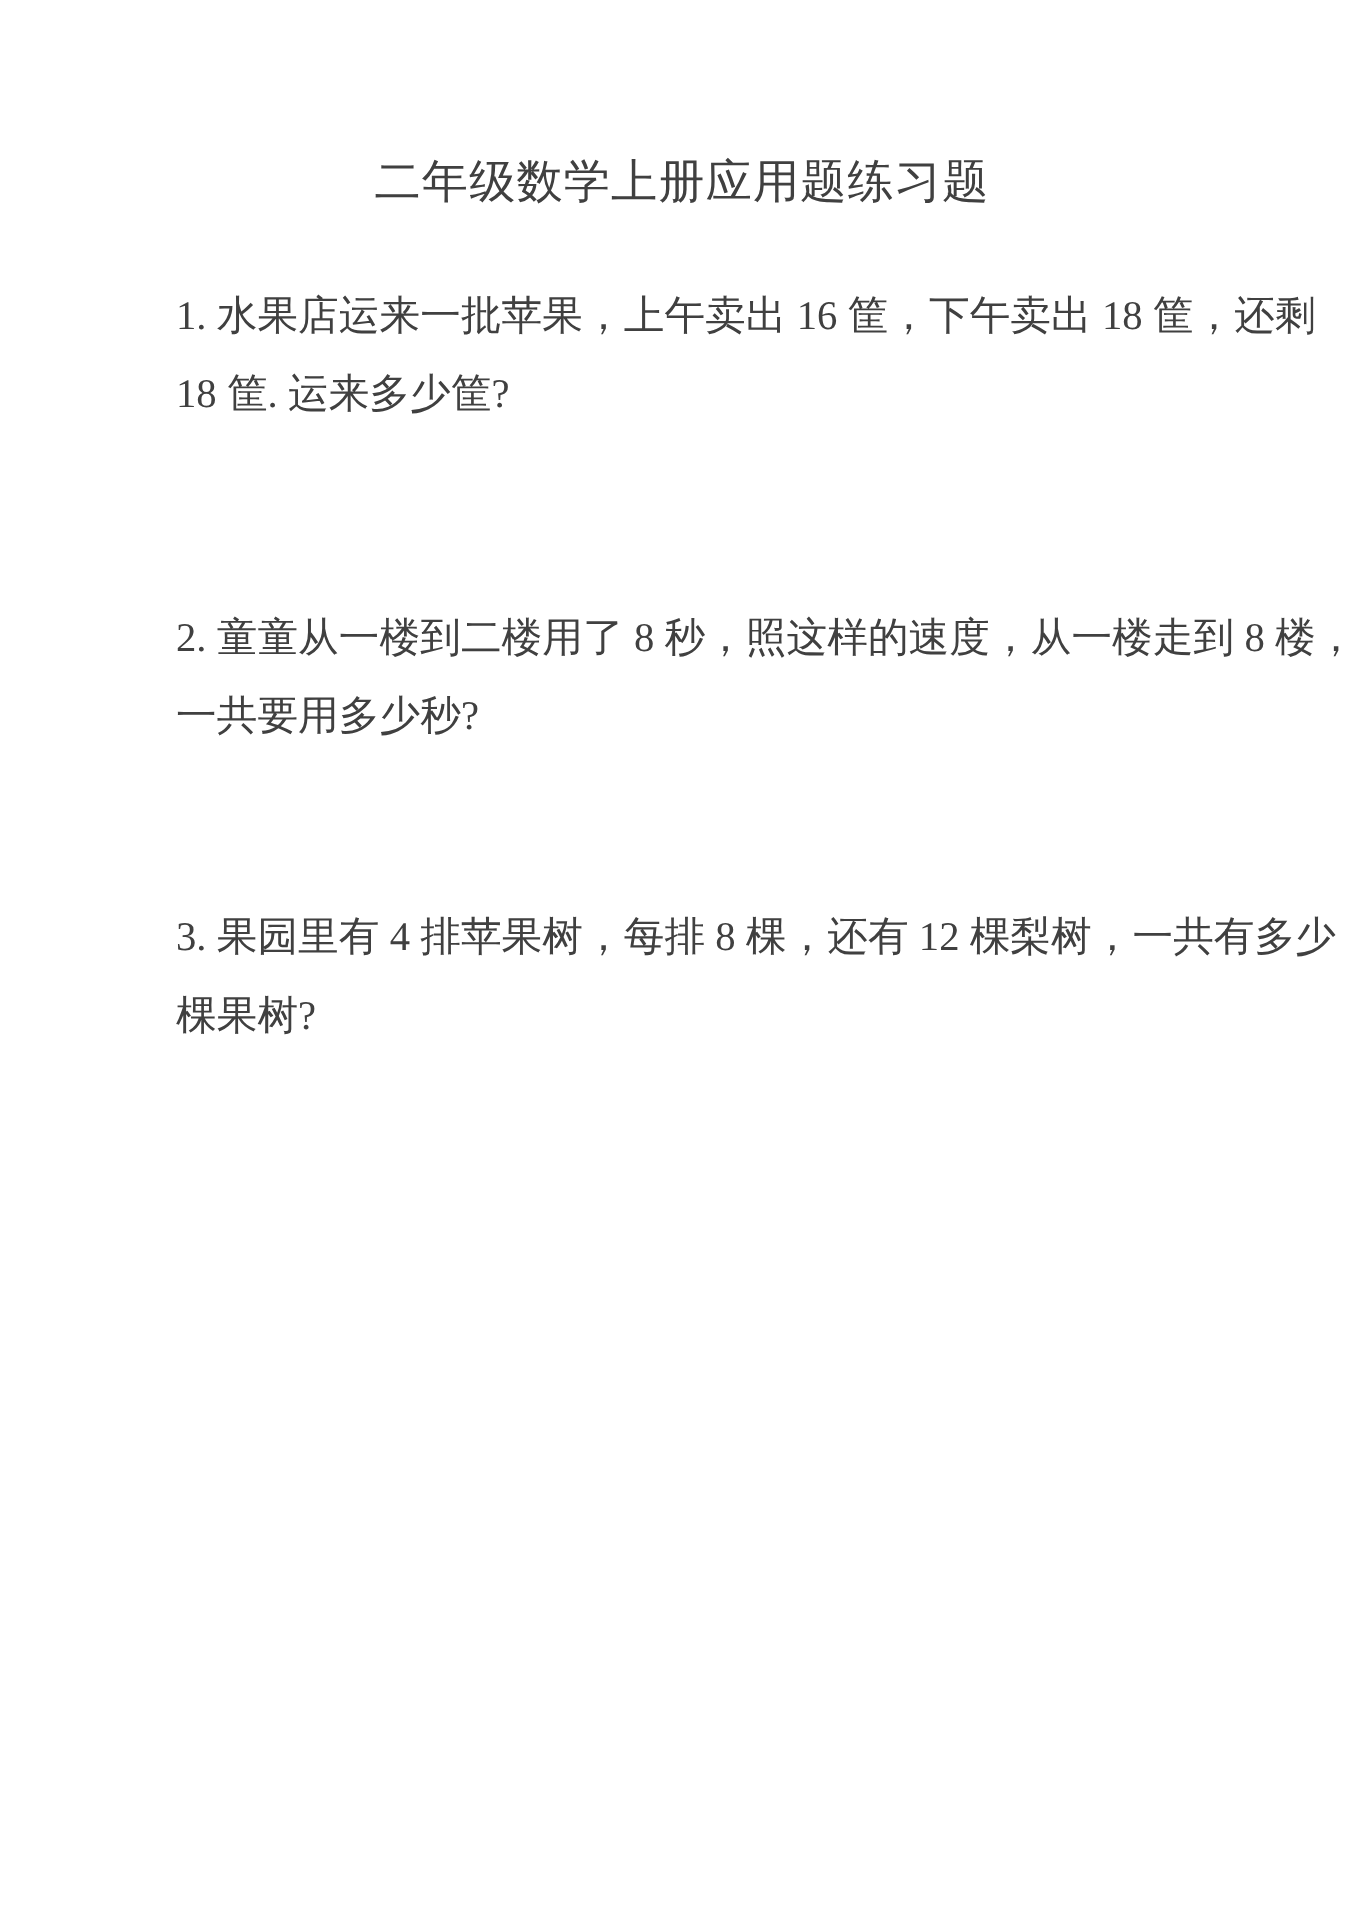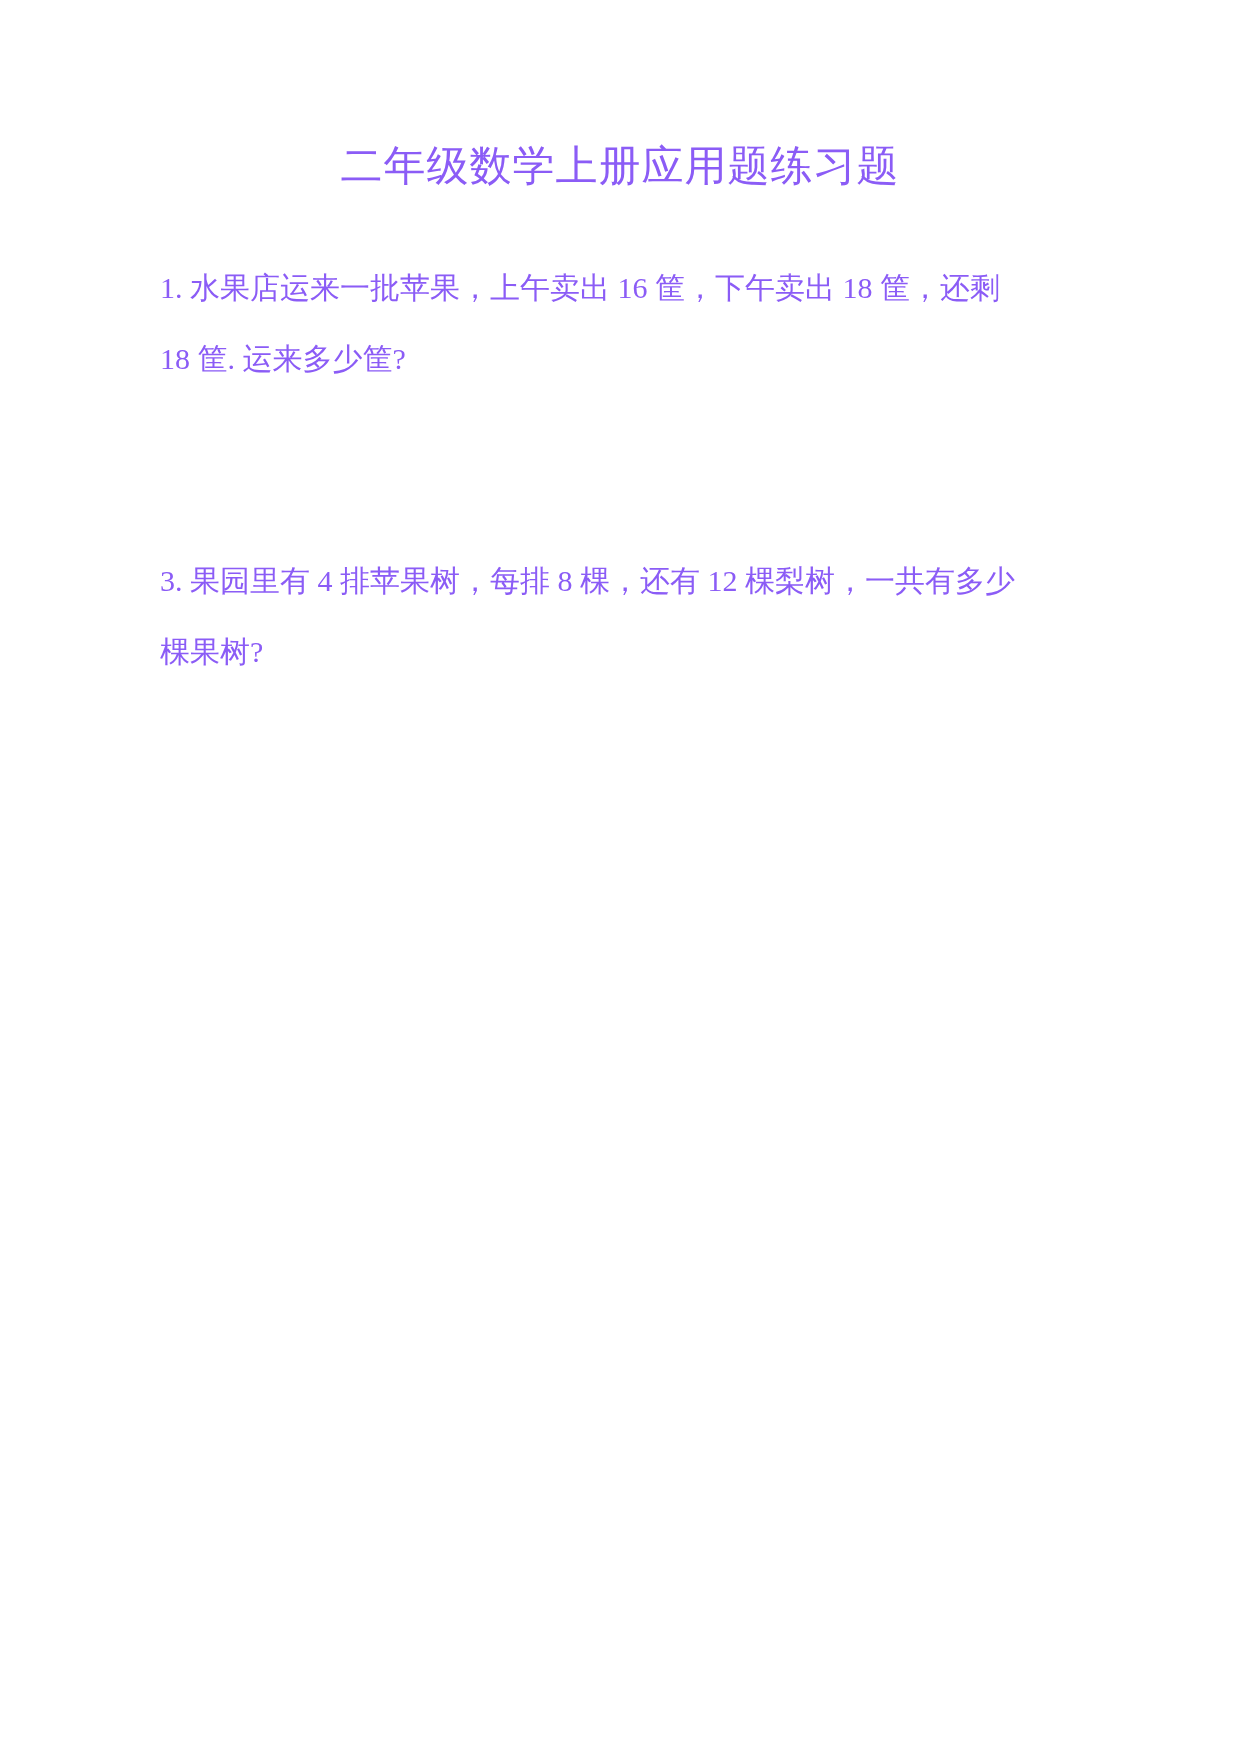--- a/index.html
+++ b/index.html
@@ -6,41 +6,41 @@
     margin: 0;
     padding: 0;
     background: #e8e8e8;
   }
   .page {
     position: relative;
     width: 1241px;
     height: 1754px;
     margin: 0 auto;
     background: #ffffff;
-    color: #8b5cf6;
+    color: #404040;
     font-family: "Liberation Serif", "DejaVu Serif", serif;
     overflow: hidden;
     box-sizing: border-box;
   }
   .title {
     margin: 0;
     padding: 135px 161px 0 160px;
     font-size: 42px;
     line-height: 62px;
     font-weight: normal;
     text-align: center;
     letter-spacing: 1px;
     white-space: nowrap;
   }
   .problems {
     padding: 0 161px 0 160px;
   }
   .problem {
     margin: 0 0 130px 0;
-    font-size: 30px;
+    font-size: 37px;
     line-height: 71px;
     text-align: justify;
   }
   .problem:first-of-type {
     margin-top: 55px;
     margin-bottom: 151px;
   }
   .line {
     display: block;
     white-space: nowrap;
@@ -52,20 +52,24 @@
 <div class="page">
   <h1 class="title">二年级数学上册应用题练习题</h1>
 
   <div class="problems">
 
     <p class="problem">
       <span class="line">1. 水果店运来一批苹果，上午卖出 16 筐，下午卖出 18 筐，还剩</span>
       <span class="line">18 筐. 运来多少筐?</span>
     </p>
 
+    <p class="problem">
+      <span class="line">2. 童童从一楼到二楼用了 8 秒，照这样的速度，从一楼走到 8 楼，</span>
+      <span class="line">一共要用多少秒?</span>
+    </p>
 
     <p class="problem">
       <span class="line">3. 果园里有 4 排苹果树，每排 8 棵，还有 12 棵梨树，一共有多少</span>
       <span class="line">棵果树?</span>
     </p>
 
     <p class="problem">
     </p>
 
 

